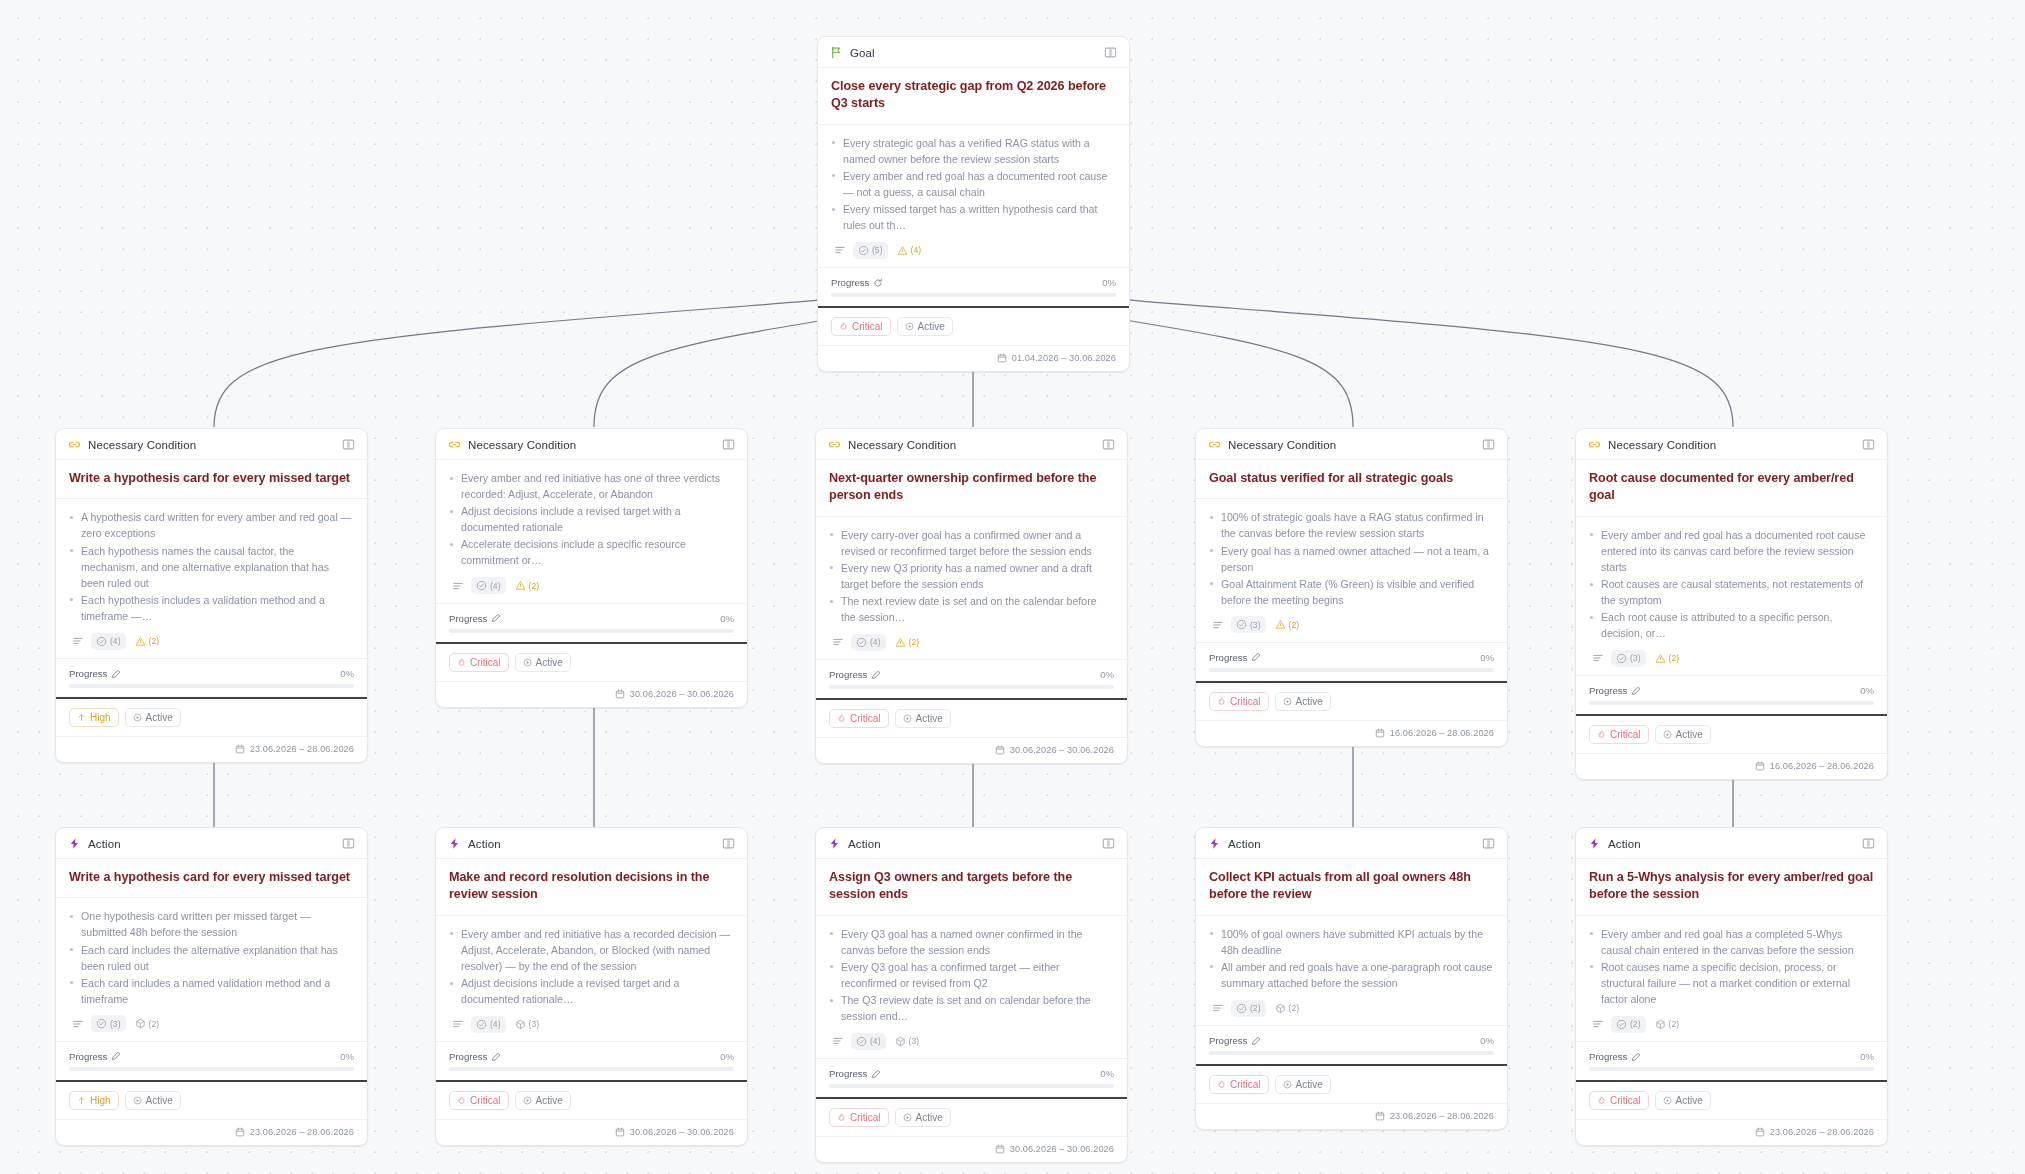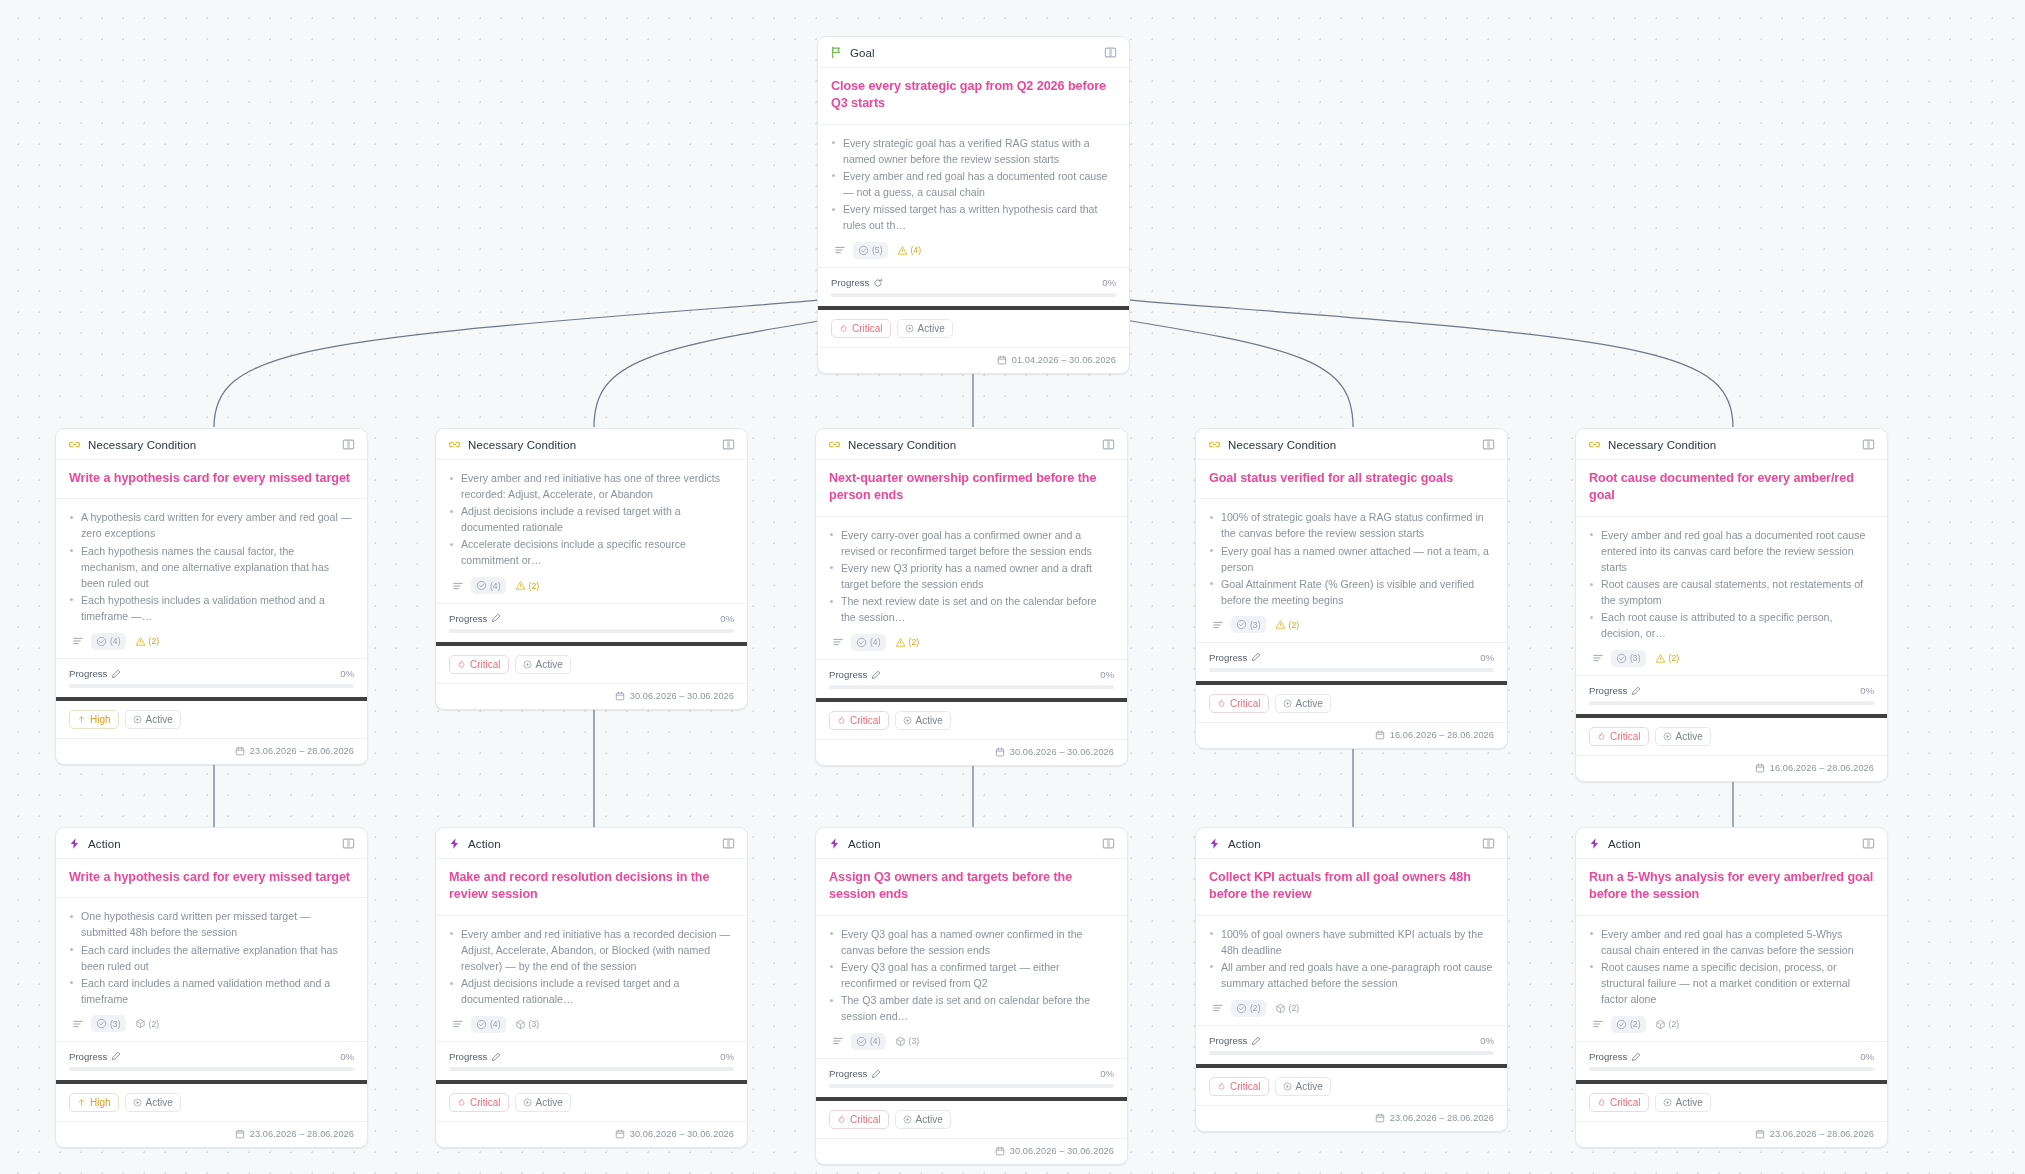--- a/index.html
+++ b/index.html
@@ -70,21 +70,21 @@
   .panel-btn { display: flex; align-items: center; opacity: 0.85; }
 
   .card-title-row {
     padding: 10px 13px 11px 13px;
     border-bottom: 1px solid #eef0f3;
   }
 
   .card-title {
     font-size: 12.6px;
     font-weight: 700;
-    color: #ec4899;
+    color: #7f1d1d;
     line-height: 1.38;
     letter-spacing: -0.005em;
   }
 
   .card-body {
     padding: 10px 13px 8px 13px;
     border-bottom: 1px solid #eef0f3;
     flex: 1;
   }
 
@@ -125,21 +125,21 @@
     font-size: 8.6px;
     color: #9ba1ae;
   }
 
   .meta-chip.filled { background: #f1f2f5; }
   .meta-chip.warn { color: #d5a419; }
   .meta-chip.plain { padding: 3px 3px; }
 
   .progress-row {
     padding: 9px 13px 9px 13px;
-    border-bottom: 4px solid #404040;
+    border-bottom: 2px solid #404040;
   }
 
   .progress-head {
     display: flex;
     align-items: center;
     justify-content: space-between;
     margin-bottom: 5px;
   }
 
   .progress-label {
@@ -1043,21 +1043,21 @@
             </svg>
           </span>
         </div>
         <div class="card-title-row">
           <div class="card-title">Assign Q3 owners and targets before the session ends</div>
         </div>
         <div class="card-body">
           <ul class="bullets">
             <li>Every Q3 goal has a named owner confirmed in the canvas before the session ends</li>
             <li>Every Q3 goal has a confirmed target — either reconfirmed or revised from Q2</li>
-            <li>The Q3 amber date is set and on calendar before the session end…</li>
+            <li>The Q3 review date is set and on calendar before the session end…</li>
           </ul>
           <div class="meta-row">
             <span class="meta-chip plain">
               <svg width="12" height="12" viewBox="0 0 16 16">
                 <path d="M2.4 4.5h11.2M2.4 8h8.4M2.4 11.5h6" stroke="#9ba1ae" stroke-width="1.3" stroke-linecap="round"></path>
               </svg>
             </span>
             <span class="meta-chip filled">
               <span>
                 <svg width="11" height="11" viewBox="0 0 16 16">

